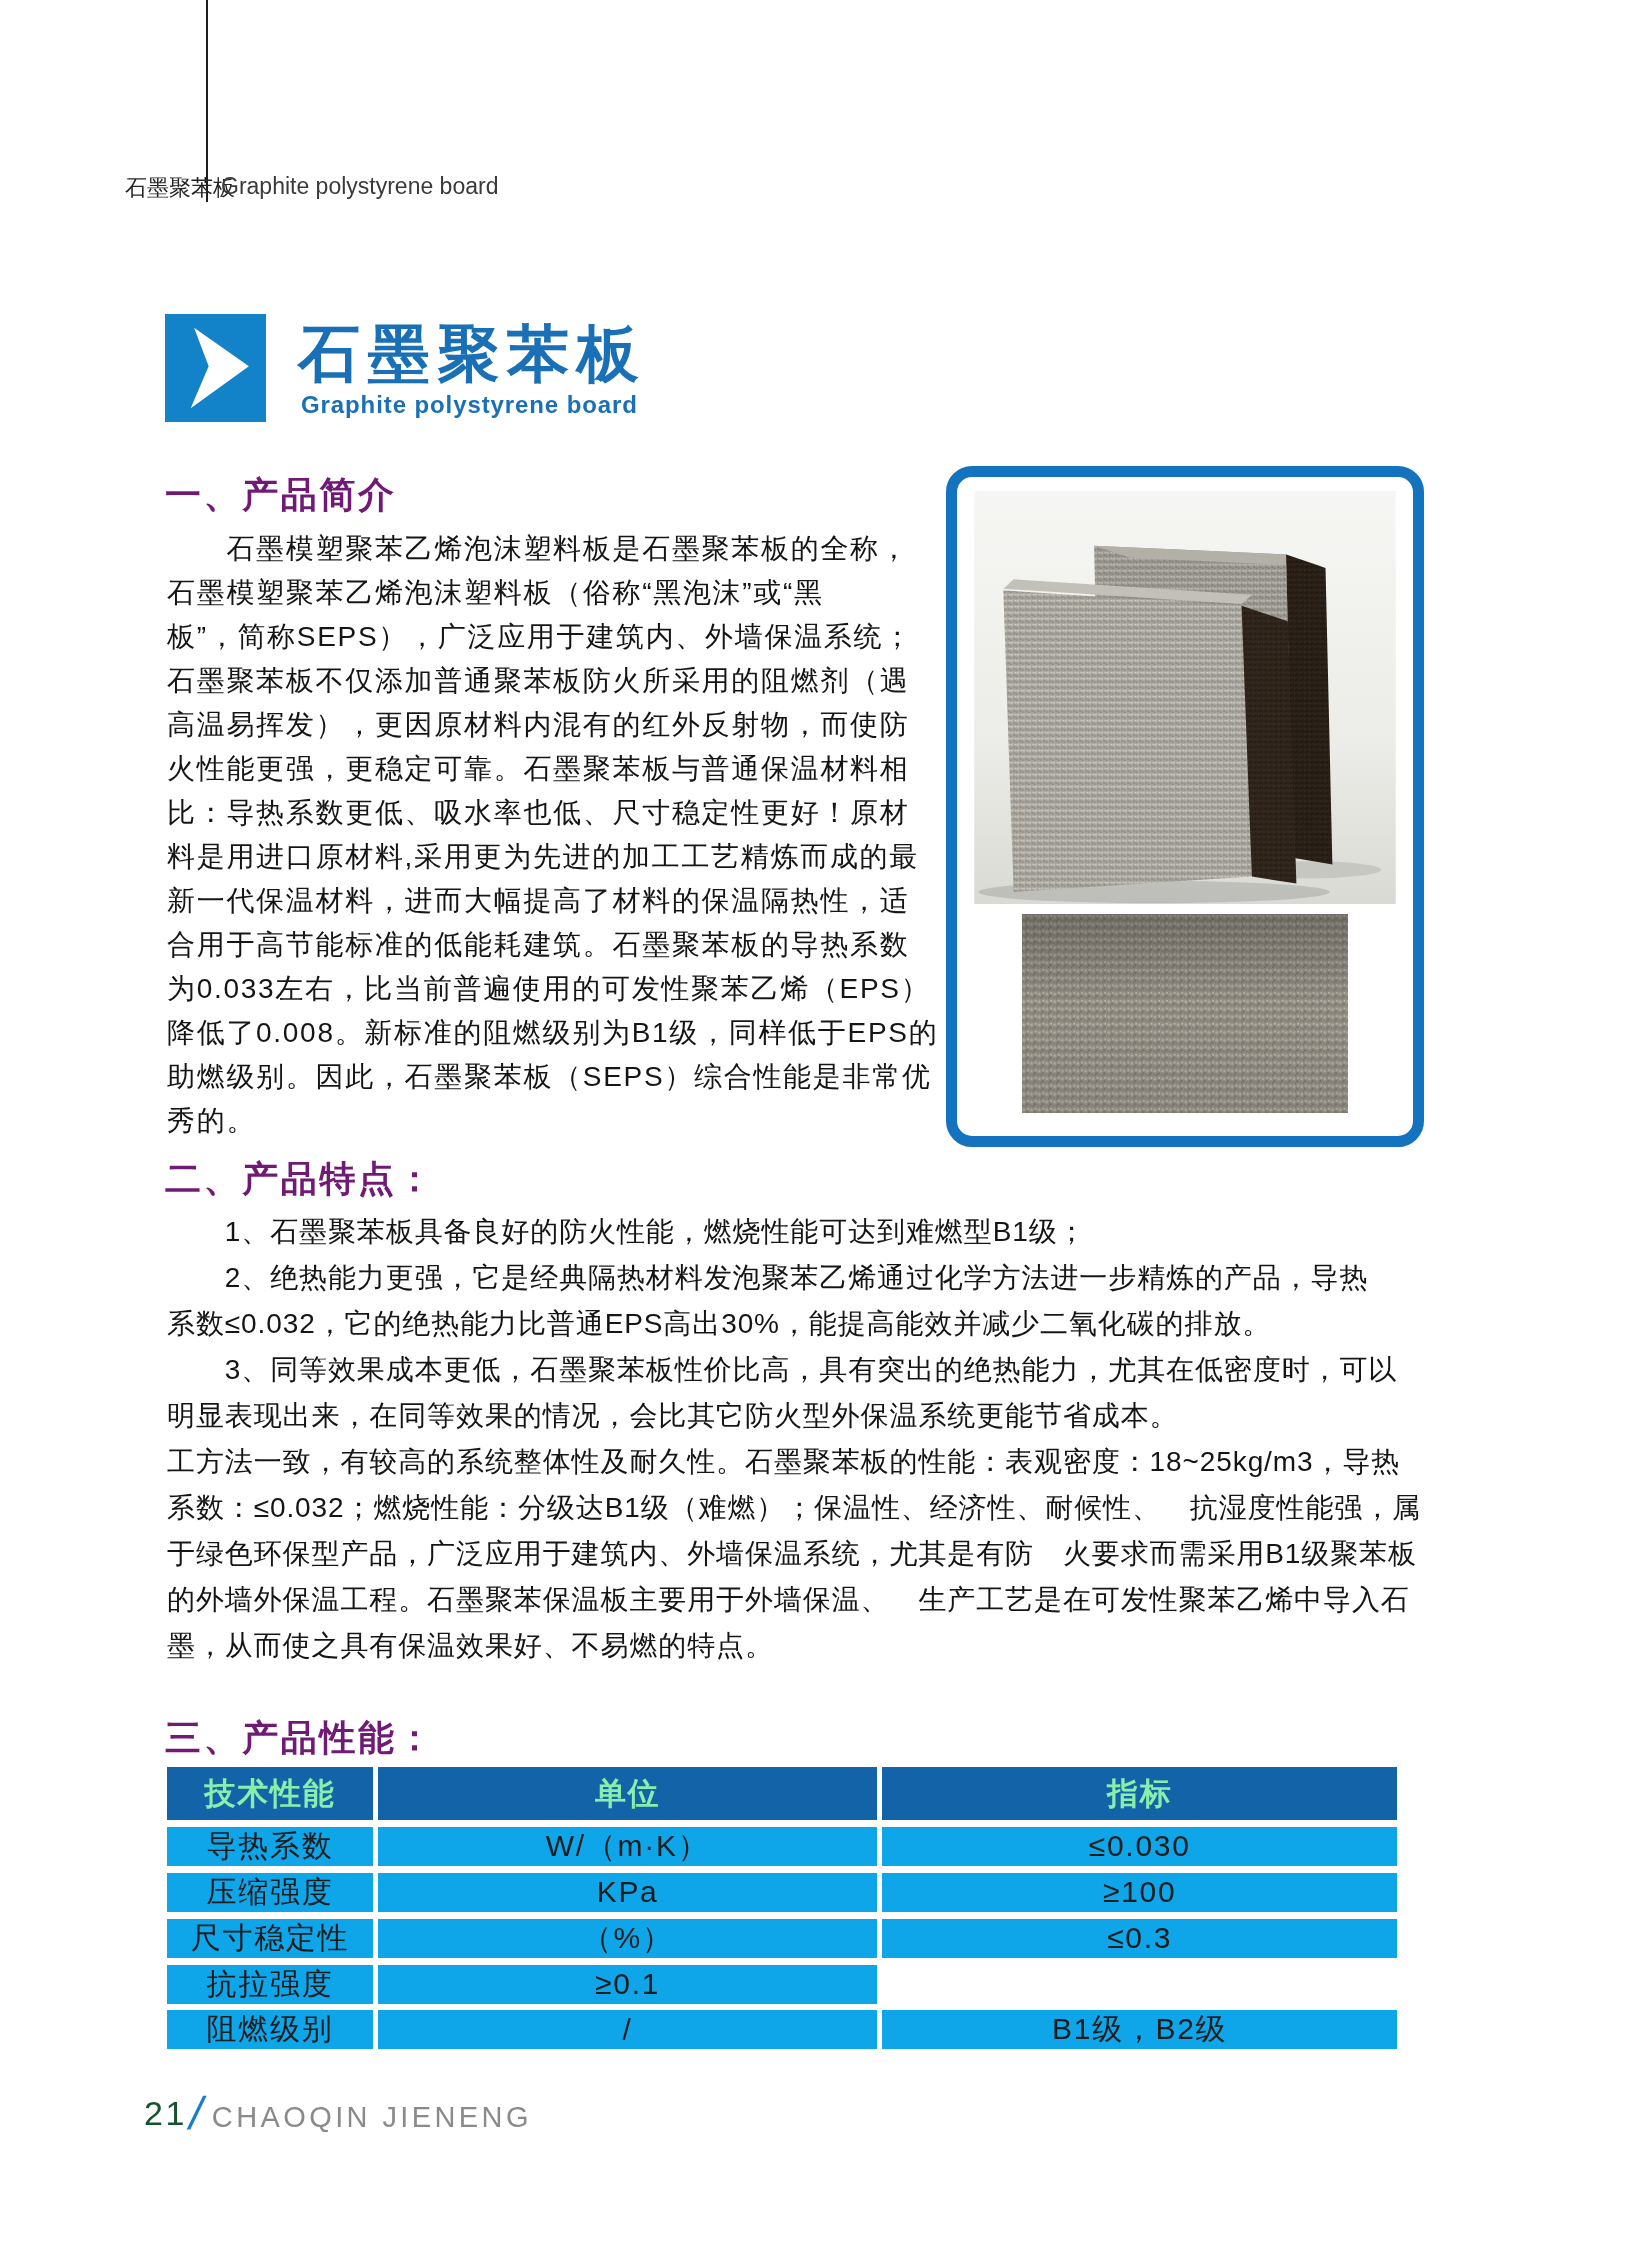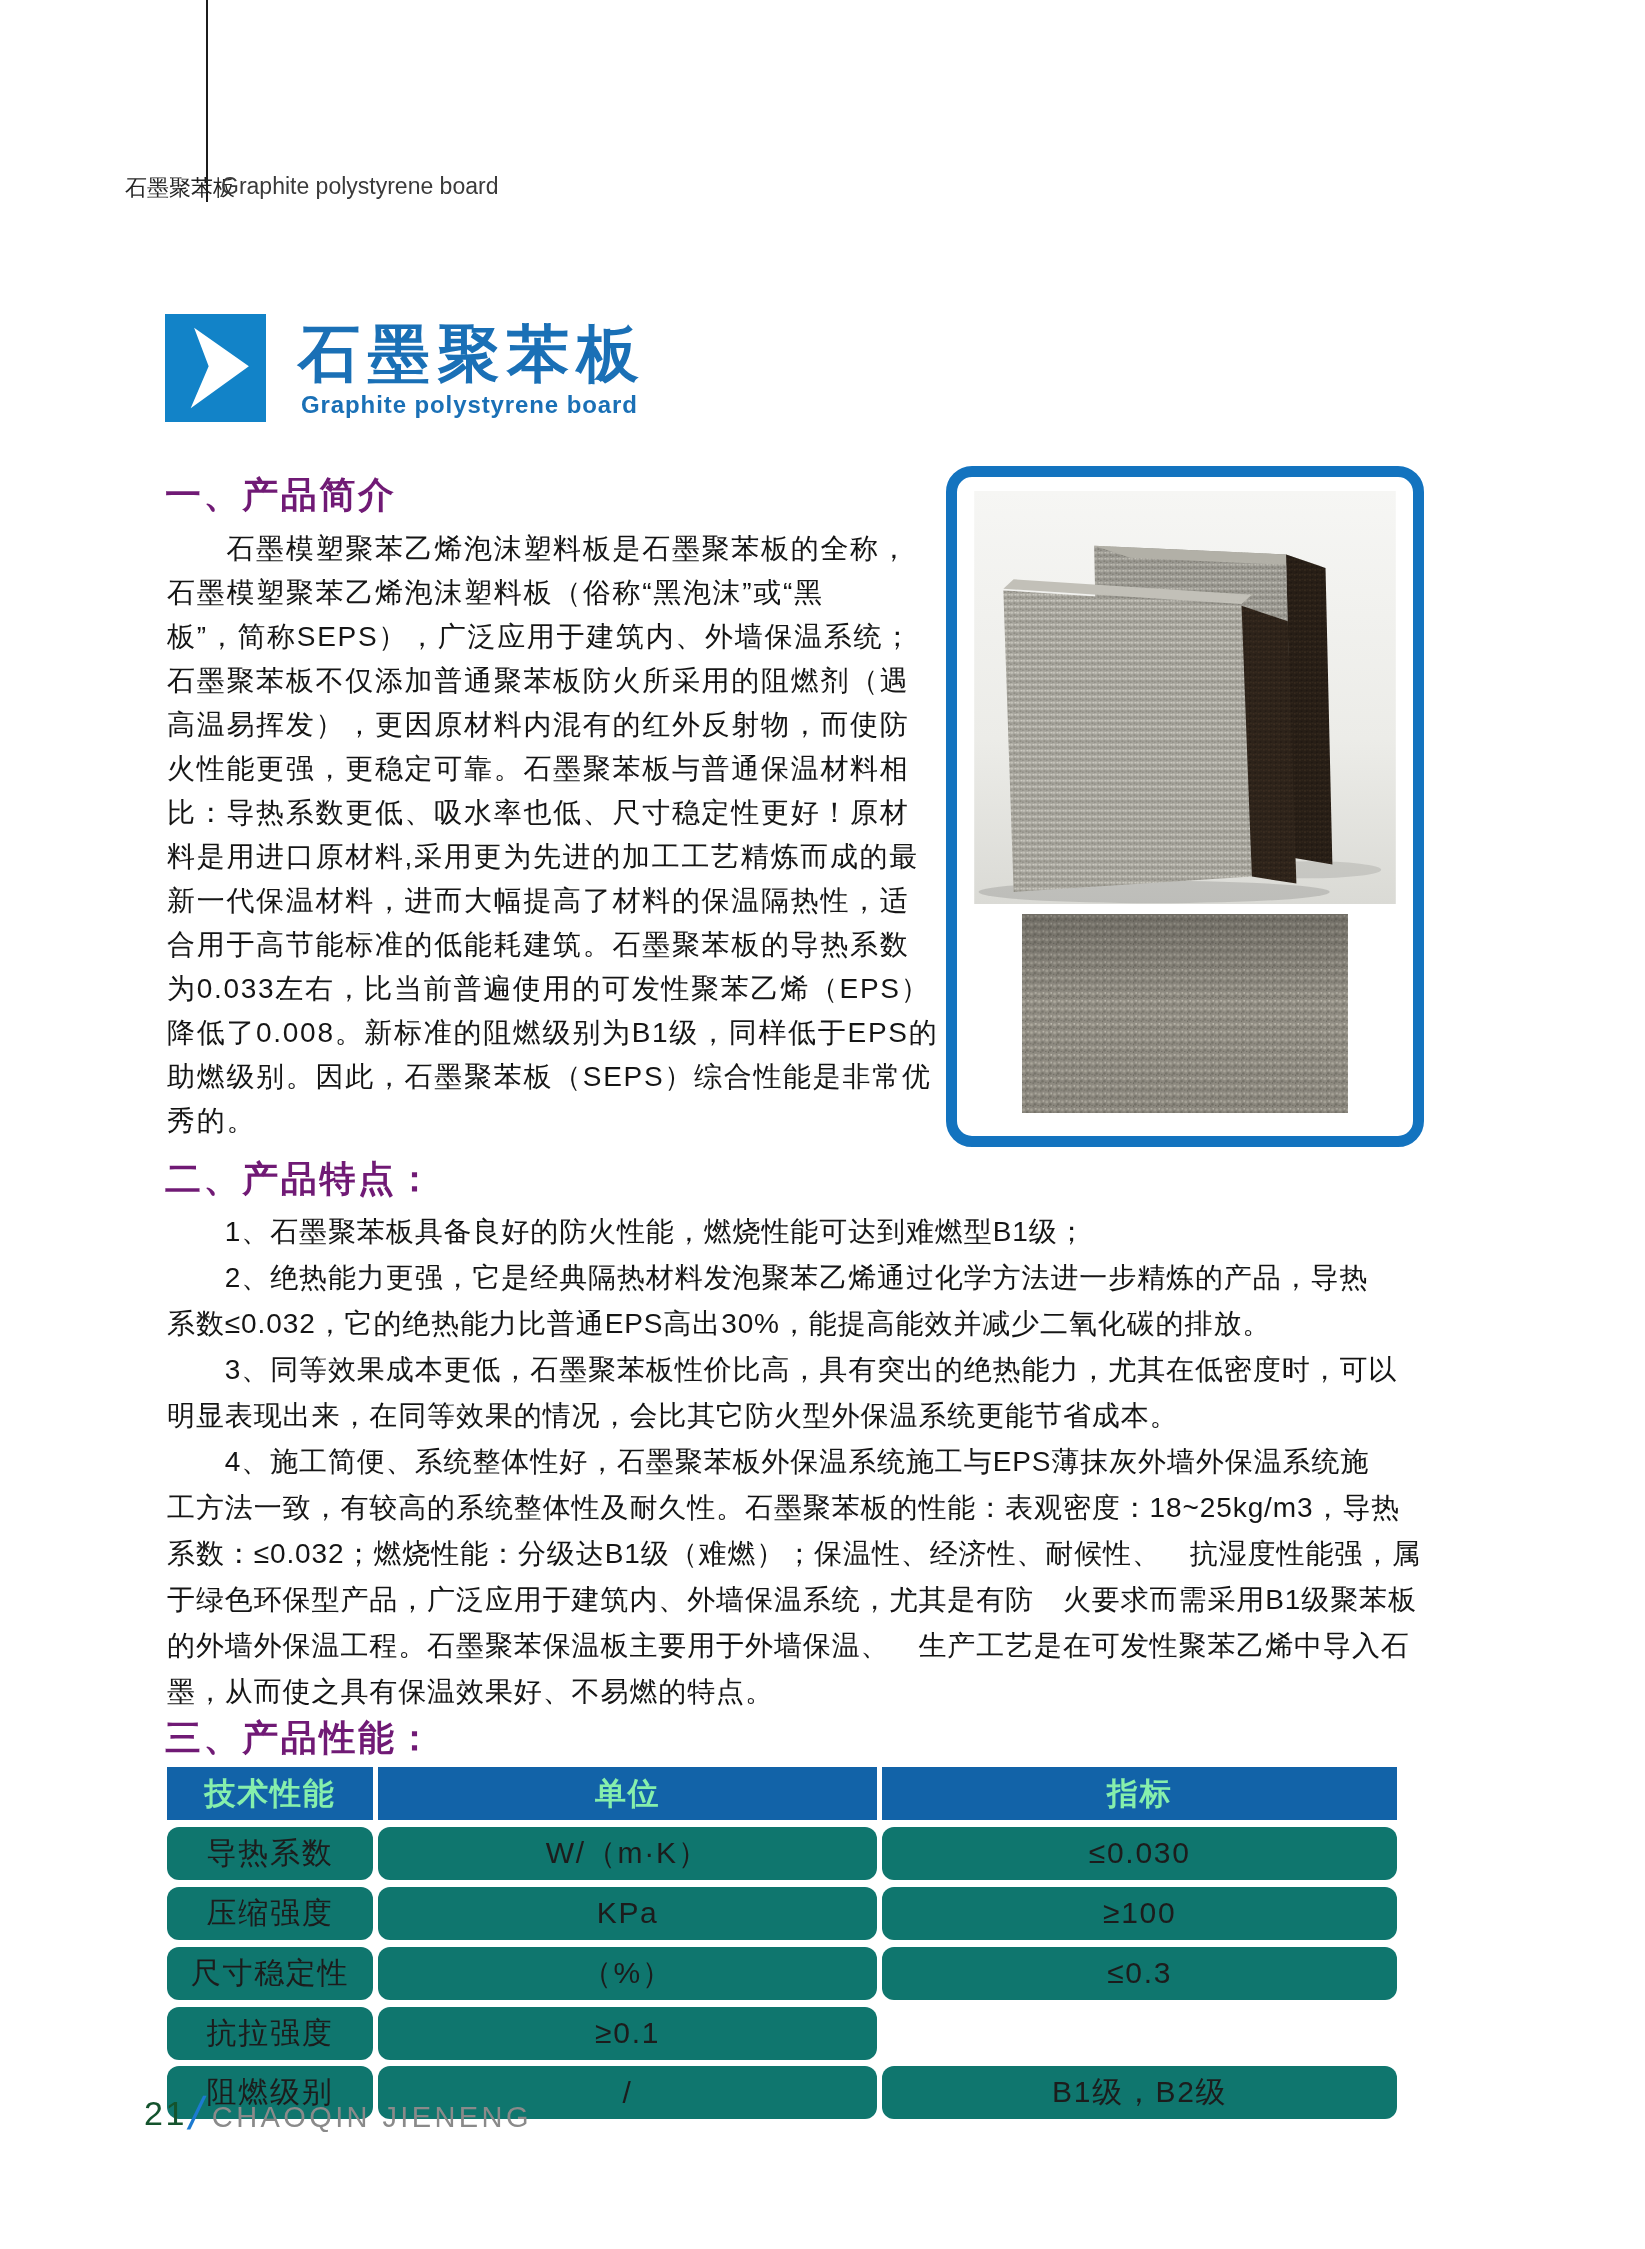--- a/index.html
+++ b/index.html
@@ -40,22 +40,22 @@
   .photo2{position:absolute;left:65px;top:437px;width:326px;height:199px;}
   .photo1 svg,.photo2 svg{display:block;}
 
   
   .tbl{position:absolute;left:167px;top:1767px;width:1230px;}
   .tbl-head{display:grid;grid-template-columns:206px 499px 515px;column-gap:5.1px;}
   .th{height:53px;background:#1263a8;color:#86efac;display:flex;align-items:center;
       justify-content:center;font-size:31px;font-weight:600;letter-spacing:1.7px;}
   .tbl-body{display:grid;row-gap:6.9px;margin-top:6.9px;}
   .tr{display:grid;grid-template-columns:206px 499px 515px;column-gap:5.1px;}
-  .td{height:53px;background:#0f766e;display:flex;align-items:center;justify-content:center;
-      font-size:30px;color:#1c1c1c;letter-spacing:1.7px;border-radius:12px;}
+  .td{height:39px;background:#0ea5e9;display:flex;align-items:center;justify-content:center;
+      font-size:30px;color:#1c1c1c;letter-spacing:1.7px;}
 
   
   .footer{position:absolute;left:144px;top:2093px;display:flex;align-items:flex-end;}
   .pg-num{font-size:34px;color:#14532d;letter-spacing:2.6px;line-height:41px;}
   .pg-slash{font-size:46px;color:#1c7ad0;line-height:41px;margin:0 8.6px 0 3.4px;
             transform:skewX(-12deg);}
   .brand{font-size:29px;color:#8a8a8a;letter-spacing:3.4px;line-height:29px;margin-bottom:1.7px;}
 </style>
 </head>
 <body>
@@ -166,21 +166,20 @@
   </div>
 
   <div class="sec-head sec2-head">二、产品特点：</div>
   <div class="sec2-text">
 
   <div class="line">　　1、石墨聚苯板具备良好的防火性能，燃烧性能可达到难燃型B1级；</div>
       <div class="line">　　2、绝热能力更强，它是经典隔热材料发泡聚苯乙烯通过化学方法进一步精炼的产品，导热</div>
       <div class="line">系数≤0.032，它的绝热能力比普通EPS高出30%，能提高能效并减少二氧化碳的排放。</div>
       <div class="line">　　3、同等效果成本更低，石墨聚苯板性价比高，具有突出的绝热能力，尤其在低密度时，可以</div>
       <div class="line">明显表现出来，在同等效果的情况，会比其它防火型外保温系统更能节省成本。</div>
-      <div class="line">　　4、施工简便、系统整体性好，石墨聚苯板外保温系统施工与EPS薄抹灰外墙外保温系统施</div>
       <div class="line">工方法一致，有较高的系统整体性及耐久性。石墨聚苯板的性能：表观密度：18~25kg/m3，导热</div>
       <div class="line">系数：≤0.032；燃烧性能：分级达B1级（难燃）；保温性、经济性、耐候性、　抗湿度性能强，属</div>
       <div class="line">于绿色环保型产品，广泛应用于建筑内、外墙保温系统，尤其是有防　火要求而需采用B1级聚苯板</div>
       <div class="line">的外墙外保温工程。石墨聚苯保温板主要用于外墙保温、　生产工艺是在可发性聚苯乙烯中导入石</div>
       <div class="line">墨，从而使之具有保温效果好、不易燃的特点。</div>
     </div>
 
   <div class="sec-head sec3-head">三、产品性能：</div>
 
   <div class="tbl">

